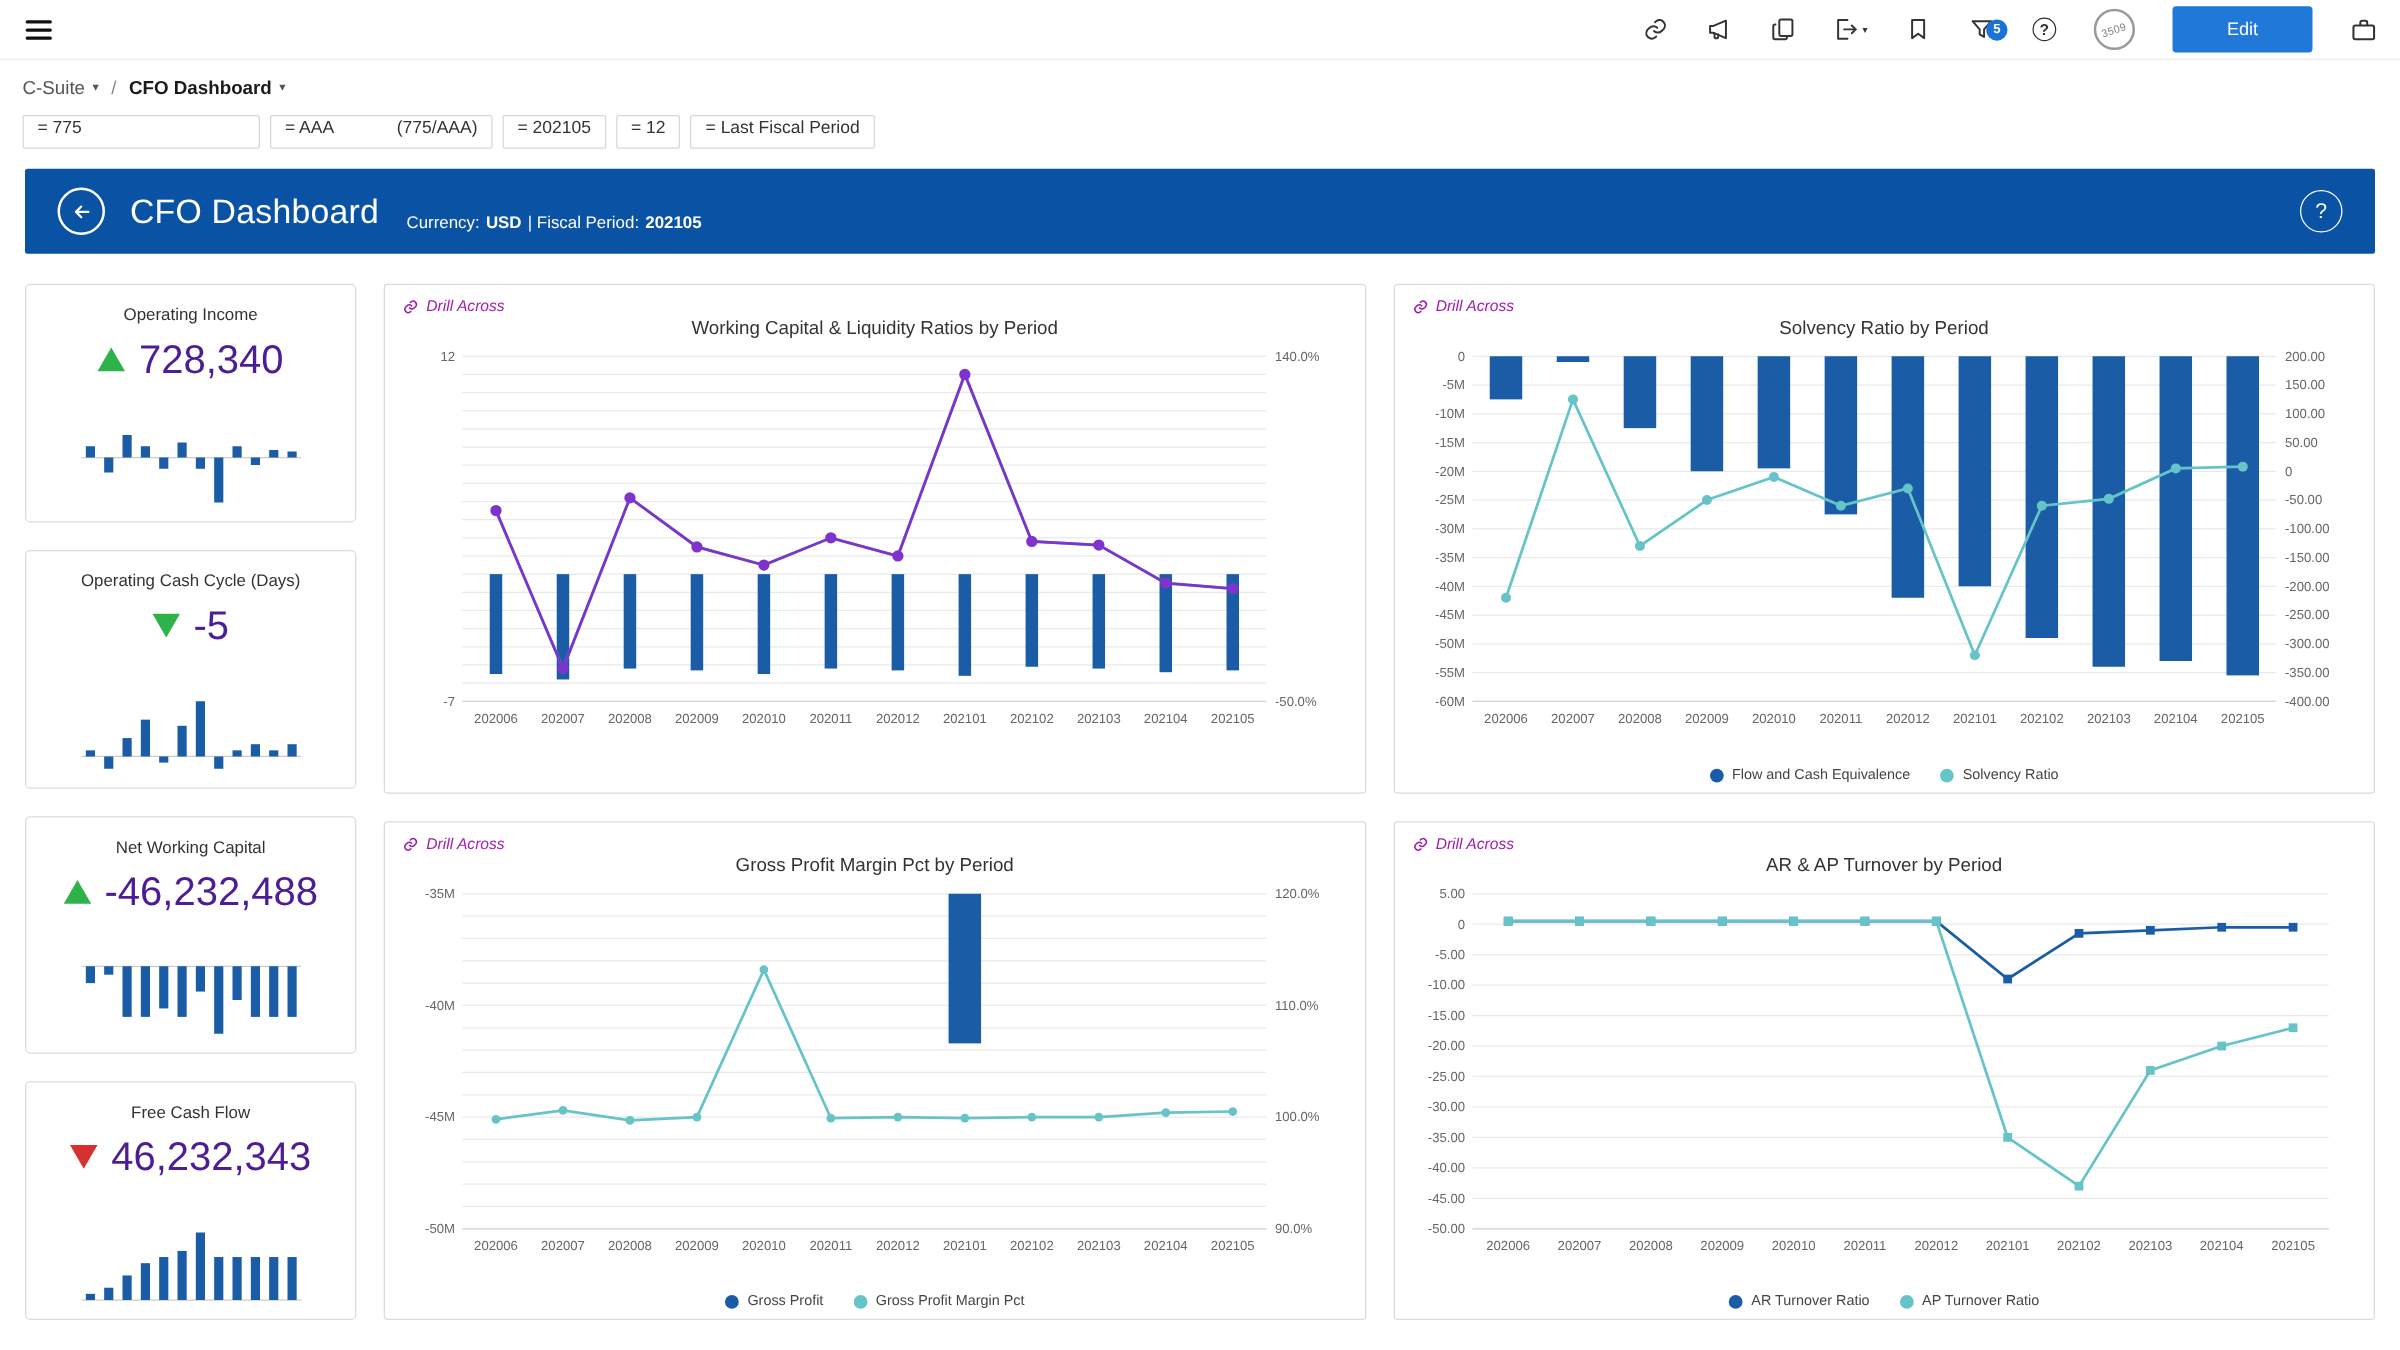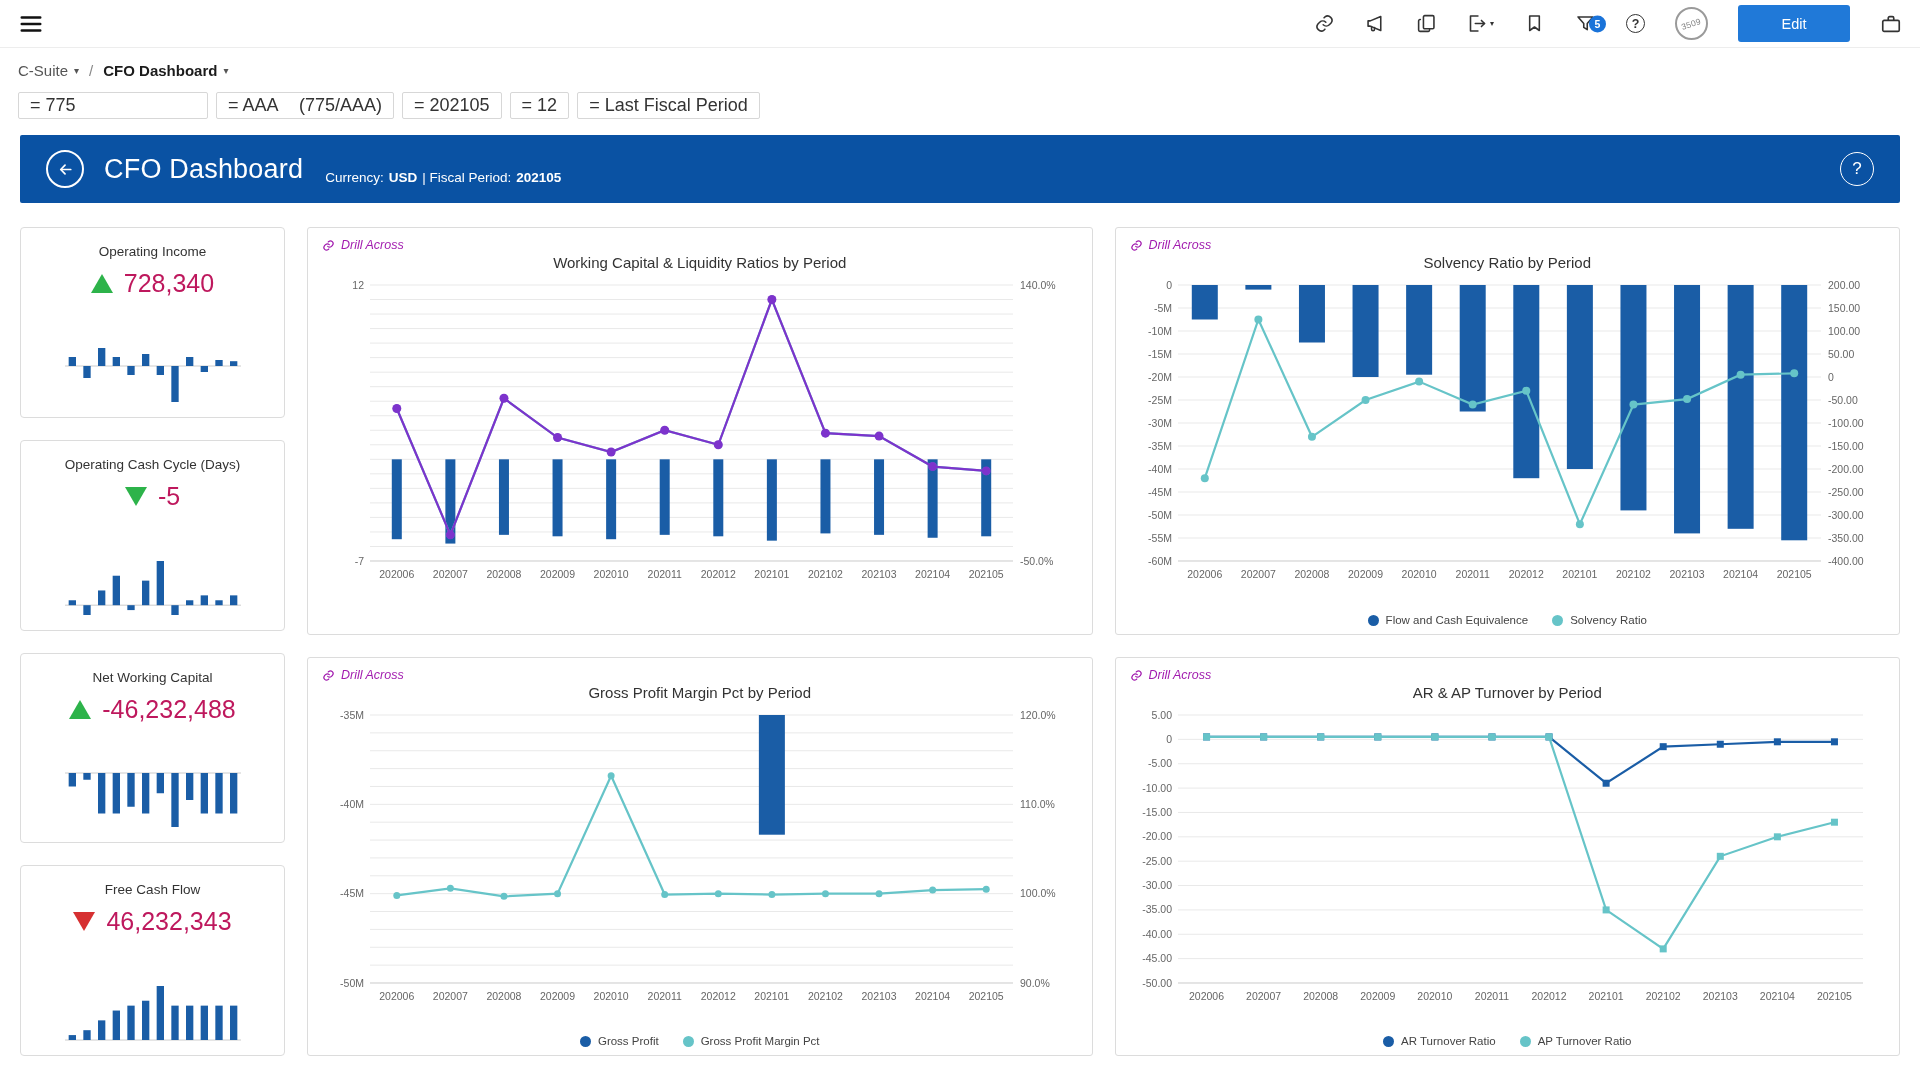--- a/index.html
+++ b/index.html
@@ -26,21 +26,21 @@
   .caret-sm { font-size:8px; color:#333; margin-left:2px; }
 
   
   .breadcrumb { display:flex; align-items:center; gap:10px; padding:14px 18px 0; font-size:15px; }
   .bc-root { color:#555; display:inline-flex; align-items:center; gap:6px; cursor:pointer;justify-content:center; }
   .bc-sep { color:#888; }
   .bc-cur { color:#1b1b1b; font-weight:bold; display:inline-flex; align-items:center; gap:6px; cursor:pointer; }
   .caret { font-size:10px; color:#555; }
   .chips { display:flex; gap:8px; padding:13px 18px 0; }
   .chip { height:27px; border:1px solid #d7d7d7; border-radius:2px; background:#fff;
-          display:inline-flex; align-items:center; padding:0 11px; font-size:18px; color:#333; cursor:pointer; }
+          display:inline-flex; padding:0 11px; font-size:14px; color:#333; cursor:pointer; }
   .chip.w-lg { width:190px; }
   .chip.w-md { width:178px; justify-content:space-between; }
 
   
   .bluebar { margin:16px 20px 0; height:68px; background:#0a52a3; border-radius:2px;
              display:flex; align-items:center; padding:0 26px; color:#fff; }
   .back-btn { width:38px; height:38px; border:2px solid #fff; border-radius:50%; background:none;
               display:flex; align-items:center; justify-content:center; cursor:pointer; margin-right:20px; flex:none; }
   .hdr-title { font-size:27px; font-weight:500; letter-spacing:.2px; }
   .hdr-meta { display:flex; gap:5px; align-items:center; font-size:13.5px; margin-left:22px; margin-top:16px; }
@@ -49,21 +49,21 @@
               display:flex; align-items:center; justify-content:center; font-size:17px; color:#fff;
               background:none; cursor:pointer; font-family:inherit; }
 
   
   .content { display:grid; grid-template-columns:265px 1fr 1fr; grid-template-rows:408px 399px;
              gap:22px; padding:24px 20px 0; }
   .kpi-col { grid-row:1 / 3; display:flex; flex-direction:column; gap:22px; }
   .kpi-card { border:1px solid #dcdcdc; border-radius:4px; background:#fff; flex:1;
               display:flex; flex-direction:column; align-items:center; padding:16px 10px 12px; cursor:pointer; }
   .kpi-title { font-size:13.5px; color:#333; }
-  .kpi-value { display:flex; align-items:center; gap:11px; margin-top:10px; font-size:25px; color:#be185d; }
+  .kpi-value { display:flex; align-items:center; gap:11px; margin-top:10px; font-size:32px; color:#4c1d95; }
   .tri { width:0; height:0; border-left:11px solid transparent; border-right:11px solid transparent; }
   .tri.up { border-bottom:19px solid #2db34a; }
   .tri.down { border-top:19px solid #2db34a; }
   .tri.down.red { border-top-color:#d63031; }
   .kpi-spark { margin-top:auto; }
 
   .panel { border:1px solid #dcdcdc; border-radius:3px; background:#fff;
            padding:10px 14px 8px; display:flex; flex-direction:column; }
   .drill { display:inline-flex; align-items:center; gap:6px; color:#a21caf; font-size:12.5px;
            font-style:italic; cursor:pointer; align-self:flex-start; background:none; border:none;

